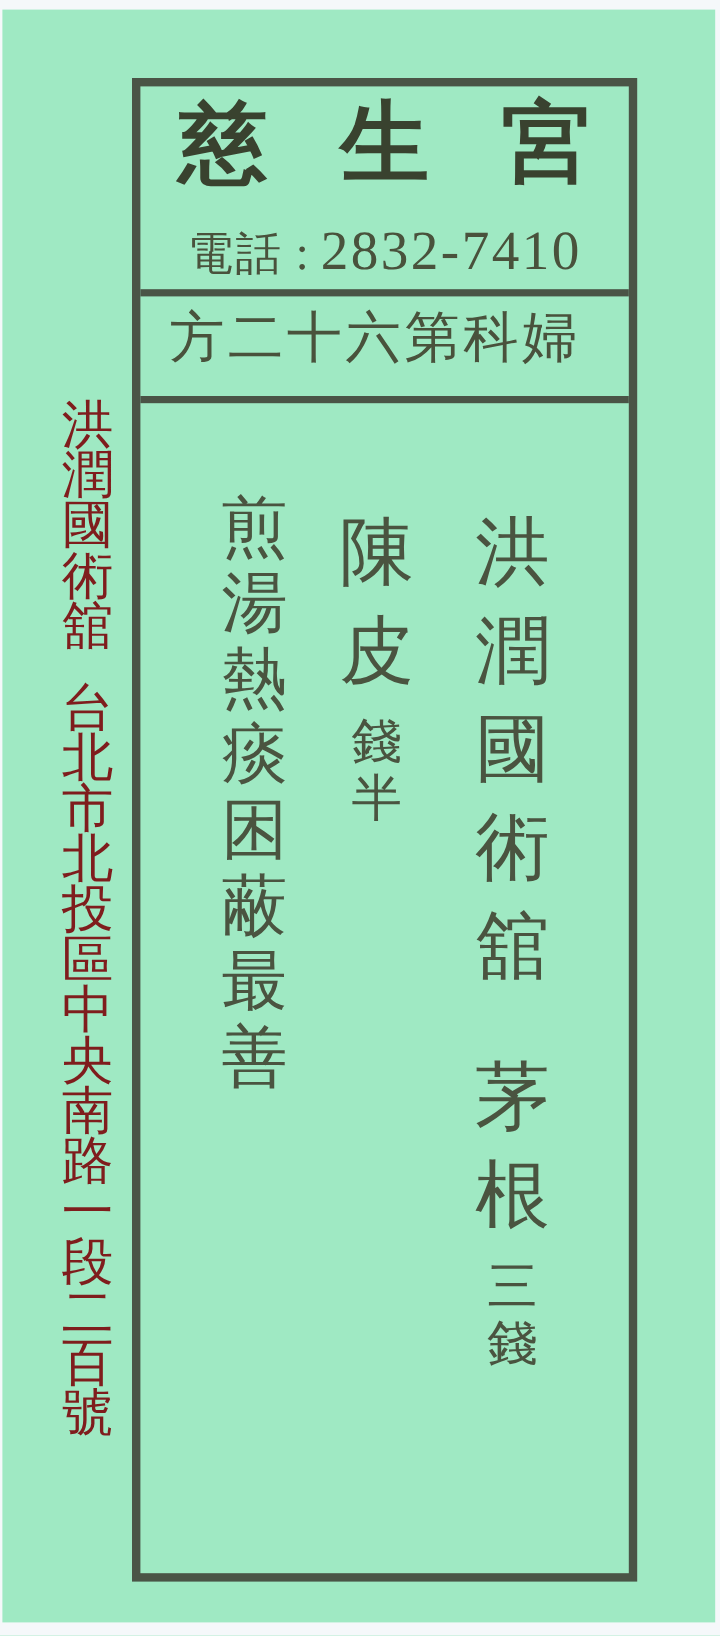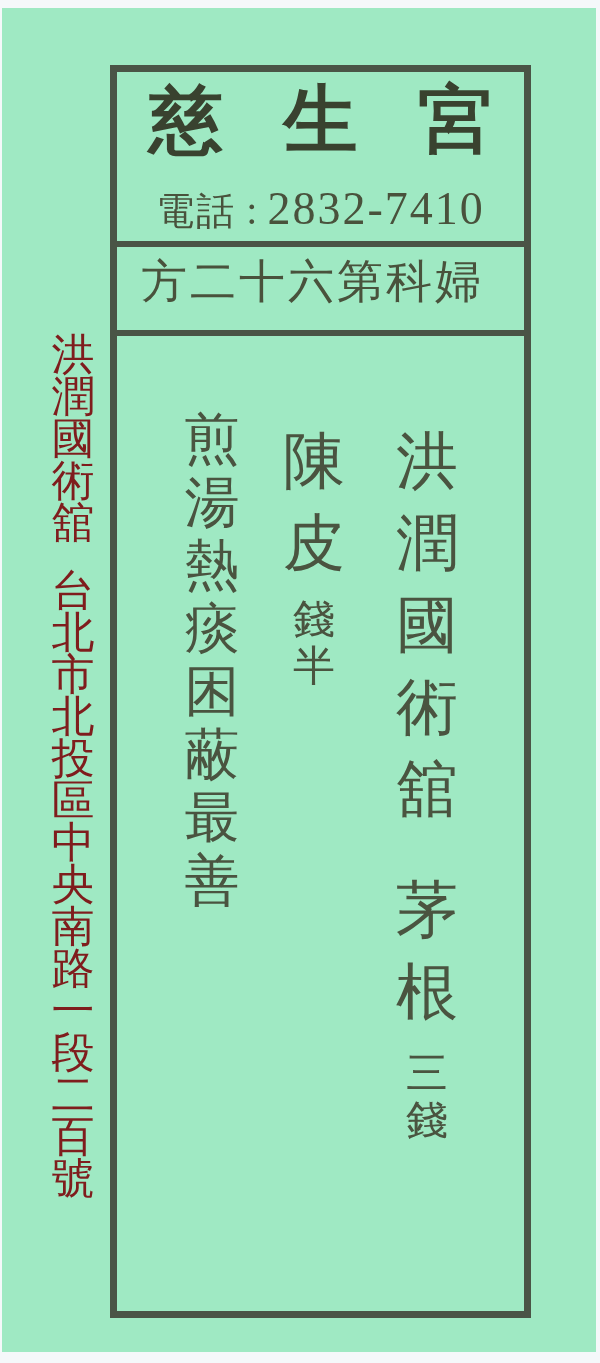--- a/index.html
+++ b/index.html
@@ -46,21 +46,21 @@
   .vcol{
     position:absolute;text-align:center;word-break:break-all;
     color:#4a5440;
   }
   .vcol span{display:block;}
   .col-herbs1{left:275px;top:348px;width:70px;}
   .col-herbs2{left:162px;top:348px;width:70px;}
   .col-instr{left:64px;top:336px;width:62px;font-size:55px;line-height:63px;}
   .herb{font-size:62px;line-height:82px;}
   .dose{font-size:42px;line-height:47px;margin-top:12px;}
-  .gap-lg{margin-top:44px;font-family:Liberation Mono, monospace;}
+  .gap-lg{margin-top:44px;}
   
   .sidebar{
     position:absolute;left:45px;top:326px;width:52px;
     text-align:center;word-break:break-all;
     font-size:43px;line-height:42px;color:#7f1d1d;
   }
   .sidebar span{display:block;}
   .seg-gap{margin-top:26px;}
 </style>
 </head>

